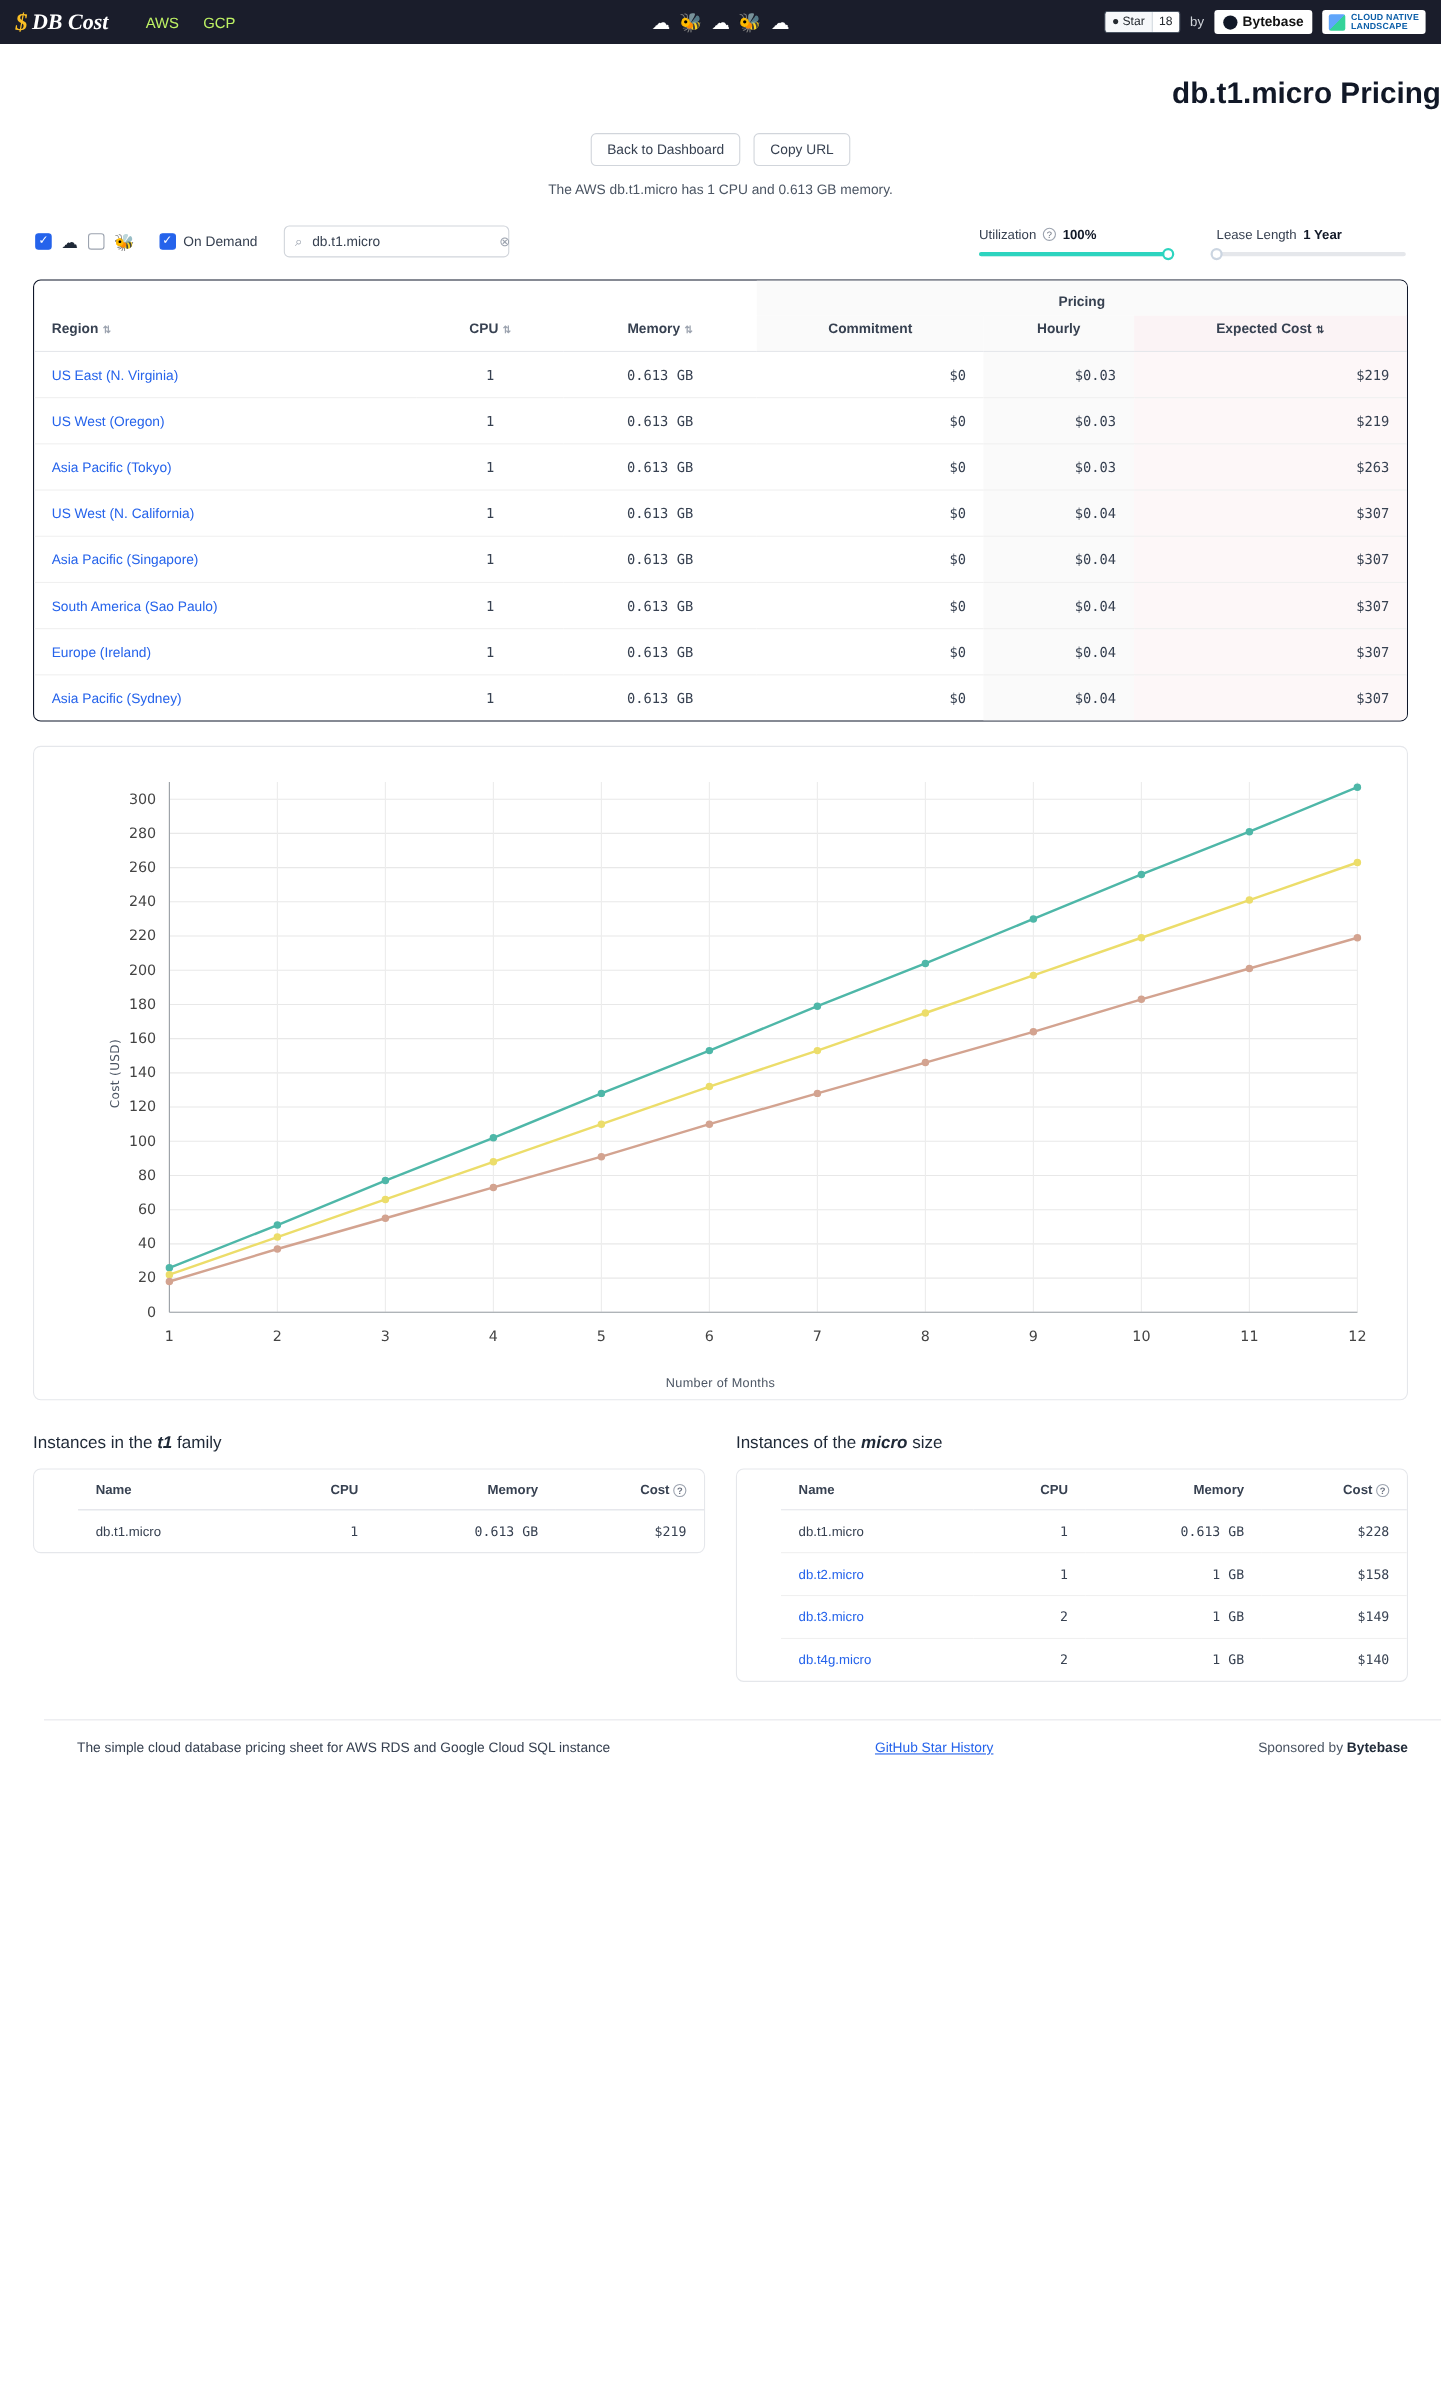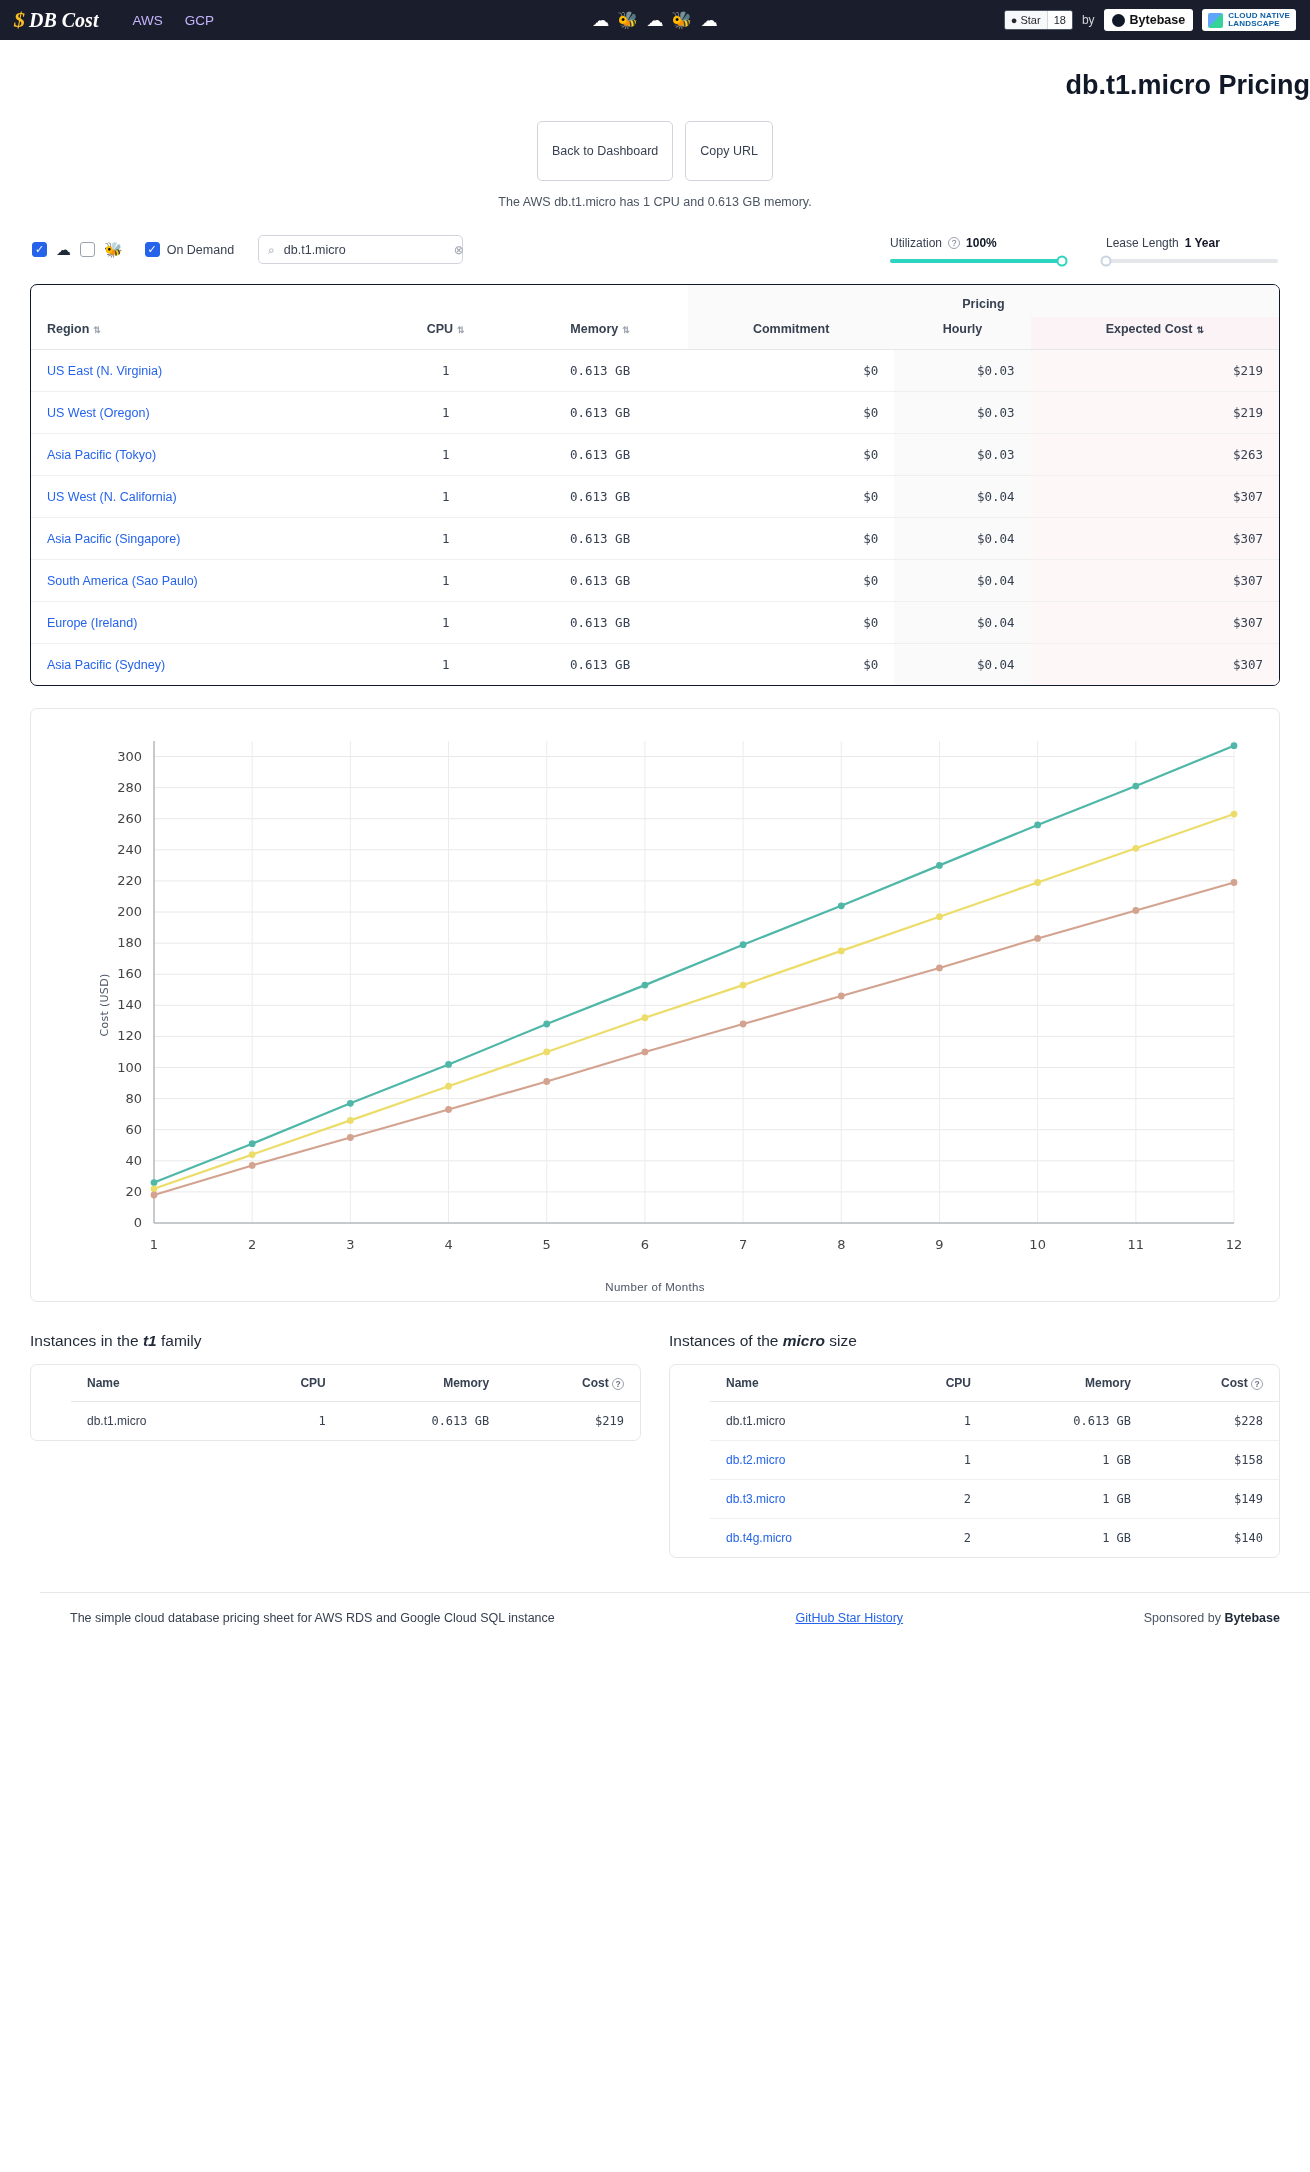--- a/index.html
+++ b/index.html
@@ -18,39 +18,39 @@
     background: #1a1d2b;
     display: flex;
     align-items: center;
     padding: 0 14px;
     color: #fff;
     position: relative;
   }
   .brand { display: flex; align-items: center; gap: 4px; font-size: 20px; font-weight: 700; font-style: italic; font-family: "Liberation Serif", serif; }
   .brand .logo-s { color: #fbbf24; font-size: 22px; font-weight: 700; font-style: italic; }
   .nav-links { display: flex; align-items: center; gap: 22px; margin-left: 34px; font-size: 13.5px; }
-  .nav-link { color: #c4b5fd; cursor: pointer; }
+  .nav-link { color: #bef264; cursor: pointer; }
   .nav-cloud-row { position: absolute; left: 50%; transform: translateX(-50%); display: flex; align-items: center; gap: 8px; }
   .cloud-ico { font-size: 17px; }
   .nav-right { margin-left: auto; display: flex; align-items: center; gap: 9px; }
   .gh-badge { display: flex; align-items: center; height: 20px; border: 1px solid #4b5563; border-radius: 3px; overflow: hidden; font-size: 11px; background: #fff; }
   .gh-badge .gh-left { display: flex; align-items: center; gap: 3px; padding: 0 6px; color: #24292f; height: 100%; background: #f6f8fa; }
   .gh-badge .gh-count { padding: 0 6px; height: 100%; display: flex; align-items: center; background: #fff; border-left: 1px solid #d0d7de; color: #24292f; }
   .by-text { font-size: 12px; color: #d1d5db; }
   .pill-white { background: #fff; color: #111; border-radius: 3px; height: 22px; display: flex; align-items: center; gap: 5px; padding: 0 8px; font-size: 12.5px; font-weight: 700; }
   .bt-dot { width: 13px; height: 13px; border-radius: 50%; background: #111827; display: inline-block; }
   .cncf { background: #fff; color: #0b5ea8; border-radius: 3px; height: 22px; display: flex; align-items: center; gap: 5px; padding: 0 6px; font-size: 8px; font-weight: 700; line-height: 1.05; letter-spacing: .2px; }
   .cncf-box { width: 15px; height: 15px; border-radius: 2px; background: linear-gradient(135deg,#60a5fa 50%,#34d399 50%); }
 
   
   .page-title { text-align: right; font-size: 27px; font-weight: 700; margin: 30px 0 16px; color: #111827; }
   .btn-row { display: flex; justify-content: center; gap: 12px; margin-top: 20px; }
   .btn {
     border: 1px solid #d1d5db; background: #fff; border-radius: 5px;
-    padding: 22px 14px; font-size: 12.5px; color: #374151; cursor: pointer;
+    padding: 7px 14px; font-size: 12.5px; color: #374151; cursor: pointer;
   }
   .subtitle { text-align: center; font-size: 12.5px; color: #4b5563; margin-top: 14px; }
 
   
   .filter-bar {
     display: flex; align-items: center; margin: 26px 30px 0; padding: 0 2px;
   }
   .chk {
     width: 15px; height: 15px; border-radius: 3px; border: 1px solid #9ca3af; background: #fff;
     display: inline-flex; align-items: center; justify-content: center; cursor: pointer;

